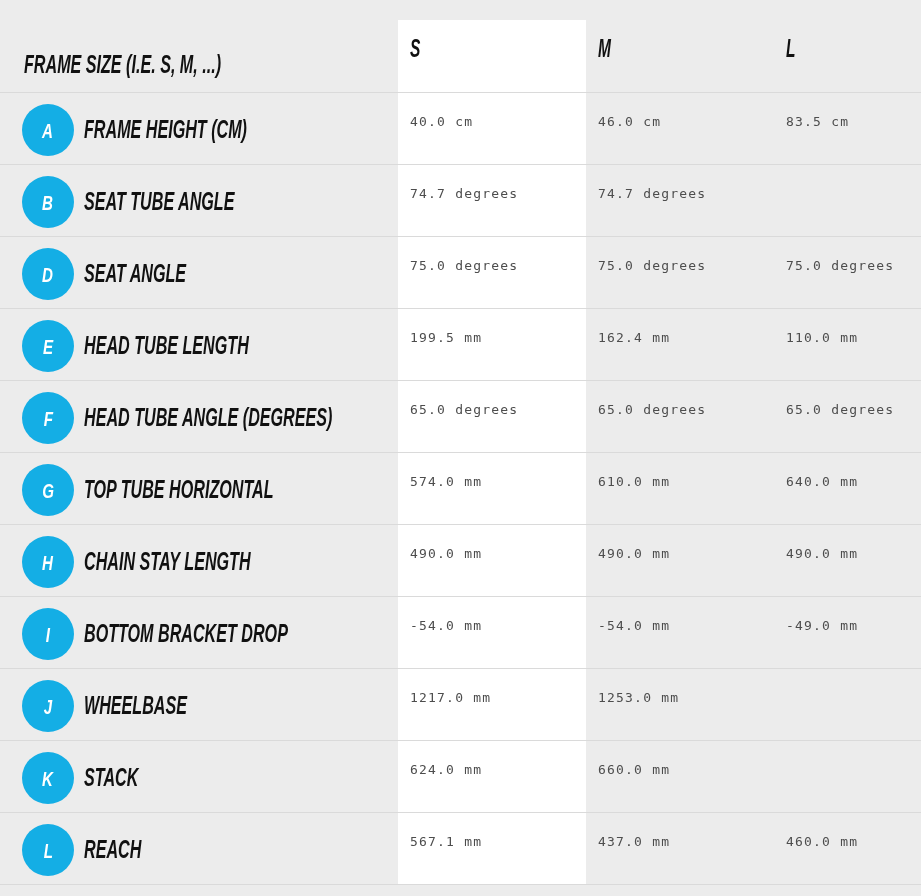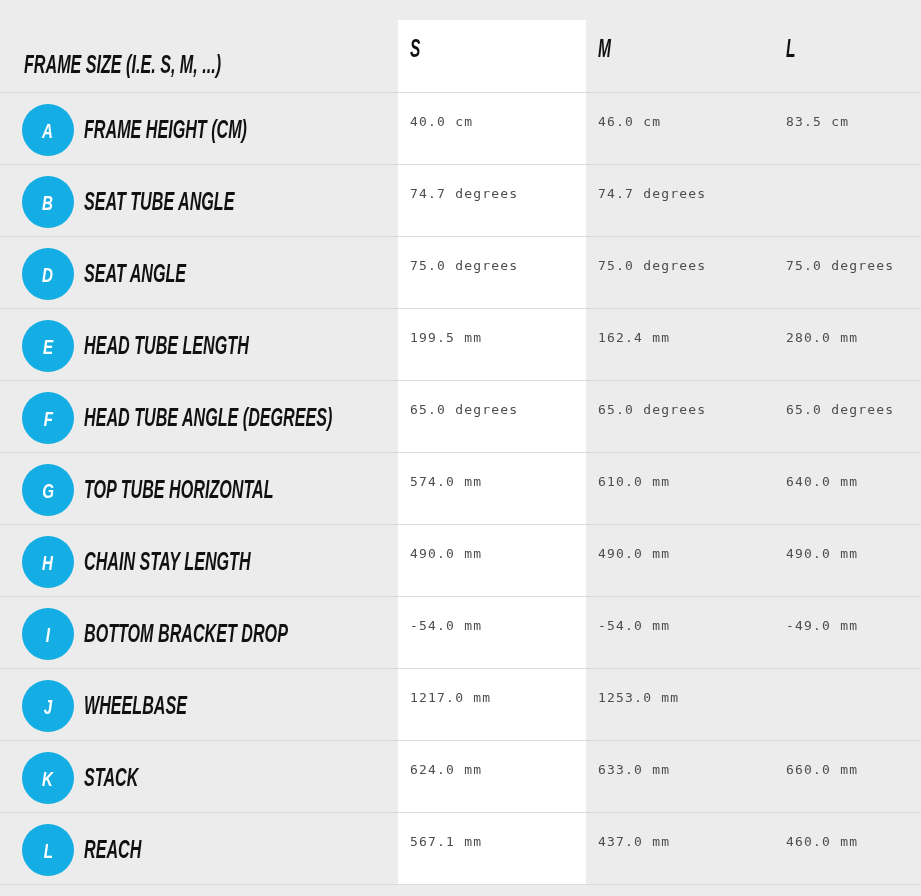--- a/index.html
+++ b/index.html
@@ -157,21 +157,21 @@
       </div>
       <div class="row data-row">
         <div class="cell col-label">
           <div class="badge">
             <span class="display-text badge-letter">E</span>
           </div>
           <span class="display-text row-label">HEAD TUBE LENGTH</span>
         </div>
         <div class="cell col-data value-cell"><span class="value-text">199.5 mm</span></div>
         <div class="cell col-data value-cell"><span class="value-text">162.4 mm</span></div>
-        <div class="cell col-data value-cell"><span class="value-text">280.0 mm</span></div>
+        <div class="cell col-data value-cell"><span class="value-text">110.0 mm</span></div>
       </div>
       <div class="row data-row">
         <div class="cell col-label">
           <div class="badge">
             <span class="display-text badge-letter">F</span>
           </div>
           <span class="display-text row-label">HEAD TUBE ANGLE (DEGREES)</span>
         </div>
         <div class="cell col-data value-cell"><span class="value-text">65.0 degrees</span></div>
         <div class="cell col-data value-cell"><span class="value-text">65.0 degrees</span></div>
@@ -221,21 +221,20 @@
         <div class="cell col-data value-cell"><span class="value-text">1253.0 mm</span></div>
       </div>
       <div class="row data-row">
         <div class="cell col-label">
           <div class="badge">
             <span class="display-text badge-letter">K</span>
           </div>
           <span class="display-text row-label">STACK</span>
         </div>
         <div class="cell col-data value-cell"><span class="value-text">624.0 mm</span></div>
-        <div class="cell col-data value-cell"><span class="value-text">633.0 mm</span></div>
         <div class="cell col-data value-cell"><span class="value-text">660.0 mm</span></div>
       </div>
       <div class="row data-row">
         <div class="cell col-label">
           <div class="badge">
             <span class="display-text badge-letter">L</span>
           </div>
           <span class="display-text row-label">REACH</span>
         </div>
         <div class="cell col-data value-cell"><span class="value-text">567.1 mm</span></div>

